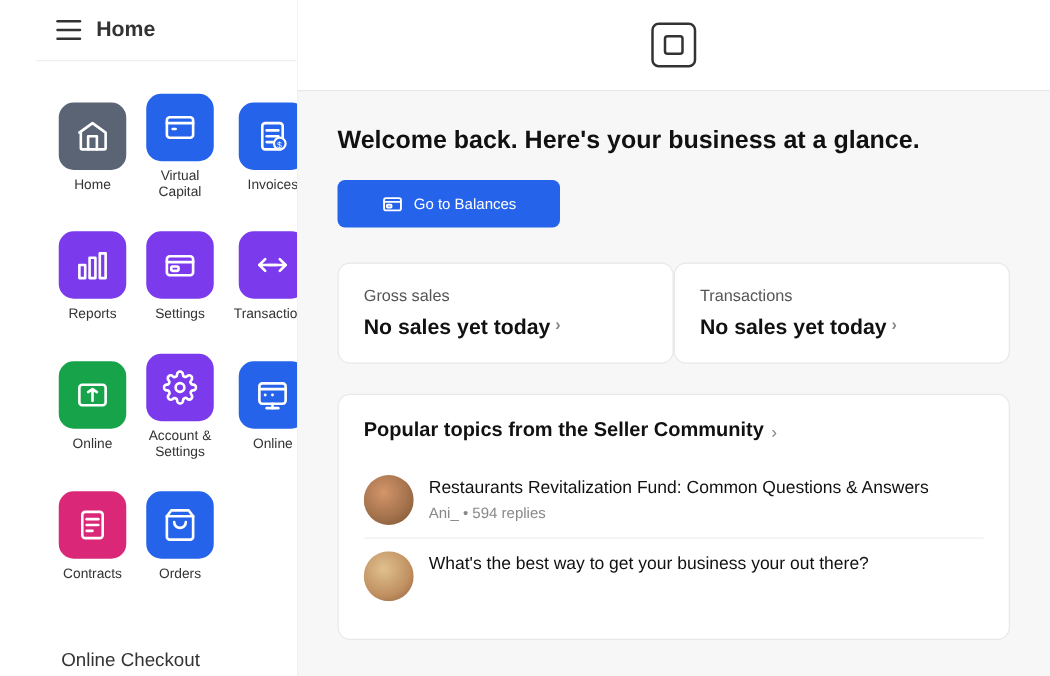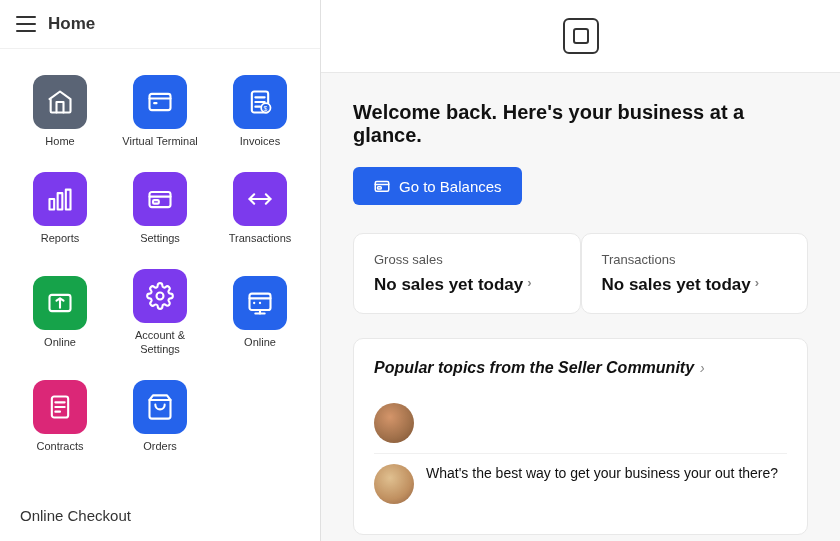--- a/index.html
+++ b/index.html
@@ -1,25 +1,26 @@
 <!DOCTYPE html>
 <html><head>
   <meta charset="utf-8">
   <style>
     * { box-sizing: border-box; margin: 0; padding: 0; }
     body { font-family: -apple-system, BlinkMacSystemFont, 'Segoe UI', sans-serif; background: #f0f0f0; display: flex; height: 541px; overflow: hidden; }
 
     
     #sidebar {
-      width: 321px;
+      width: 238px;
       background: #fff;
       display: flex;
       flex-direction: column;
       border-right: 1px solid #e0e0e0;
       overflow-y: auto;
+      padding-left: 29px;
     }
 
     .sidebar-header {
       display: flex;
       align-items: center;
       padding: 14px 16px;
       gap: 12px;
       border-bottom: 1px solid #f0f0f0;
     }
 
@@ -164,22 +165,22 @@
     }
 
     .go-to-balances-btn {
       display: inline-flex;
       align-items: center;
       gap: 8px;
       background: #2563eb;
       color: #fff;
       border: none;
       border-radius: 6px;
-      padding: 10px 20px;
-      font-size: 15px;
+      padding: 10px 35px;
+      font-size: 12px;
       font-weight: 500;
       cursor: pointer;
       margin-bottom: 28px;
     }
 
     .today-section { margin-bottom: 24px; }
 
     .today-label {
       font-size: 17px;
       font-weight: 700;
@@ -227,21 +228,20 @@
     }
 
     .community-title {
       font-size: 16px;
       font-weight: 700;
       color: #111;
       margin-bottom: 16px;
       display: flex;
       align-items: center;
       gap: 4px;
-      font-style: italic;
     }
 
     .community-item {
       display: flex;
       align-items: flex-start;
       gap: 12px;
       padding: 10px 0;
       border-bottom: 1px solid #f0f0f0;
       cursor: pointer;
     }
@@ -308,21 +308,21 @@
     </div>
 
     <div class="nav-item">
       <div class="nav-icon icon-blue">
         <svg viewBox="0 0 24 24">
             <rect x="3" y="5" width="18" height="14" rx="2"></rect>
             <line x1="3" y1="9" x2="21" y2="9"></line>
             <line x1="7" y1="13" x2="9" y2="13"></line>
           </svg>
       </div>
-      <span class="nav-label">Virtual Terminal</span>
+      <span class="nav-label">Virtual Capital</span>
     </div>
 
     <div class="nav-item">
       <div class="nav-icon icon-blue">
         <svg viewBox="0 0 24 24">
             <rect x="5" y="3" width="14" height="18" rx="2"></rect>
             <line x1="8" y1="8" x2="16" y2="8"></line>
             <line x1="8" y1="12" x2="16" y2="12"></line>
             <line x1="8" y1="16" x2="12" y2="16"></line>
             <circle cx="17" cy="17" r="4" fill="#2563eb" stroke="#fff" stroke-width="1.5"></circle>
@@ -473,20 +473,24 @@
     <div class="community-section">
       <div class="community-title">
         <span>Popular topics from the Seller Community</span>
         <span style="color:#888;font-weight:400;font-size:14px;margin-left:2px;">›</span>
       </div>
 
       <div class="community-item">
         <div class="avatar">
           <div class="avatar-img"></div>
         </div>
+        <div>
+          <div class="community-text-title">Restaurants Revitalization Fund: Common Questions &amp; Answers</div>
+          <div class="community-meta">Ani_ • 594 replies</div>
+        </div>
       </div>
 
       <div class="community-item">
         <div class="avatar">
           <div class="avatar-img2"></div>
         </div>
         <div>
           <div class="community-text-title">What's the best way to get your business your out there?</div>
         </div>
       </div>

